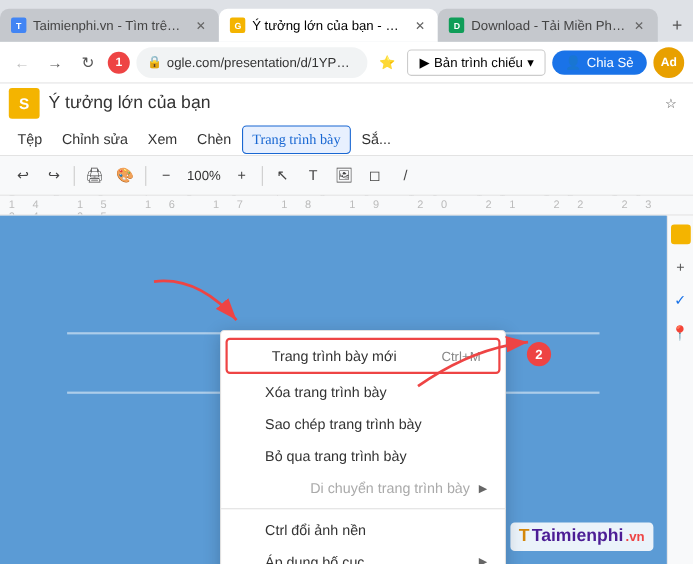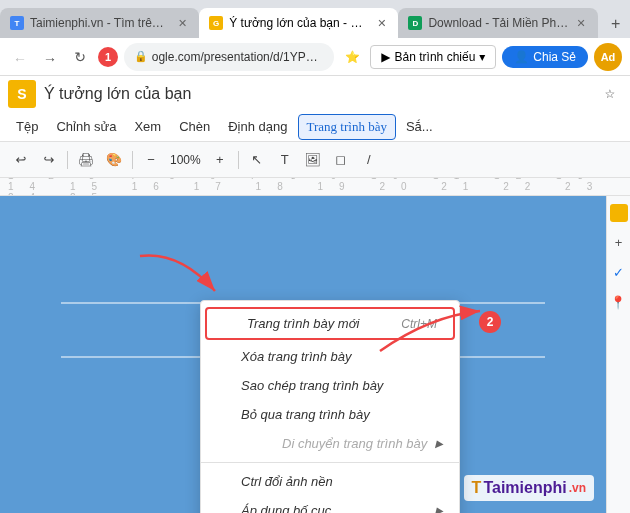--- a/index.html
+++ b/index.html
@@ -47,21 +47,21 @@
     .slide-panel { flex: 1; background: #5b9bd5; display: flex; align-items: center; justify-content: center; position: relative; }
     .slide-content { width: 100%; height: 100%; background: #5b9bd5; position: relative; display: flex; flex-direction: column; align-items: center; justify-content: center; }
     .slide-line { width: 80%; height: 2px; background: rgba(255,255,255,0.5); margin: 10px 0; }
 
     
     .right-sidebar { width: 24px; background: #f8f9fa; border-left: 1px solid #e0e0e0; display: flex; flex-direction: column; align-items: center; padding: 8px 0; gap: 10px; }
     .side-icon { width: 20px; height: 20px; display: flex; align-items: center; justify-content: center; border-radius: 4px; cursor: pointer; font-size: 13px; color: #555; }
 
     
     .dropdown-menu { position: absolute; top: 104px; left: 200px; background: #fff; border: 1px solid #e0e0e0; border-radius: 4px; box-shadow: 0 4px 16px rgba(0,0,0,0.2); z-index: 100; min-width: 240px; padding: 4px 0; }
-    .menu-item { display: flex; align-items: center; padding: 7px 16px; font-size: 13px; color: #333; cursor: pointer; white-space: nowrap; font-style: italic; }
+    .menu-item { display: flex; align-items: center; padding: 7px 16px; font-size: 13px; color: #333; cursor: pointer; white-space: nowrap; }
     .menu-item-label { flex: 1; }
     .menu-item-shortcut { color: #888; font-size: 12px; margin-left: 28px; }
     .menu-item.disabled { color: #aaa; cursor: default; margin-left: 41px; }
     .menu-item-icon { width: 16px; margin-right: 8px; font-size: 12px; }
     .menu-divider { height: 1px; background: #e0e0e0; margin: 4px 0; }
     .menu-arrow { font-size: 10px; color: #666; margin-left: 8px; }
 
     
     .ruler { background: #f8f9fa; height: 18px; border-bottom: 1px solid #e0e0e0; display: flex; align-items: center; padding-left: 8px; font-size: 10px; color: #999; overflow: hidden; }
 
@@ -138,21 +138,20 @@
       <div style="width:28px;height:28px;background:#f4b400;border-radius:3px;display:flex;align-items:center;justify-content:center;font-weight:bold;color:white;font-size:14px;flex-shrink:0;">S</div>
       <span class="slides-title">Ý tưởng lớn của bạn</span>
       <div class="addr-icon">☆</div>
     </div>
 
     <div class="slides-menubar">
       <span class="slides-menu-item">Tệp</span>
       <span class="slides-menu-item">Chỉnh sửa</span>
       <span class="slides-menu-item">Xem</span>
       <span class="slides-menu-item">Chèn</span>
-      <span class="slides-menu-item">Định dạng</span>
       <span class="slides-menu-item active-menu">Trang trình bày</span>
       <span class="slides-menu-item">Sắ...</span>
     </div>
 
     <div class="slides-toolbar">
       <div class="toolbar-btn">↩</div>
       <div class="toolbar-btn">↪</div>
       <div class="toolbar-divider"></div>
       <div class="toolbar-btn">🖨</div>
       <div class="toolbar-btn">🎨</div>

